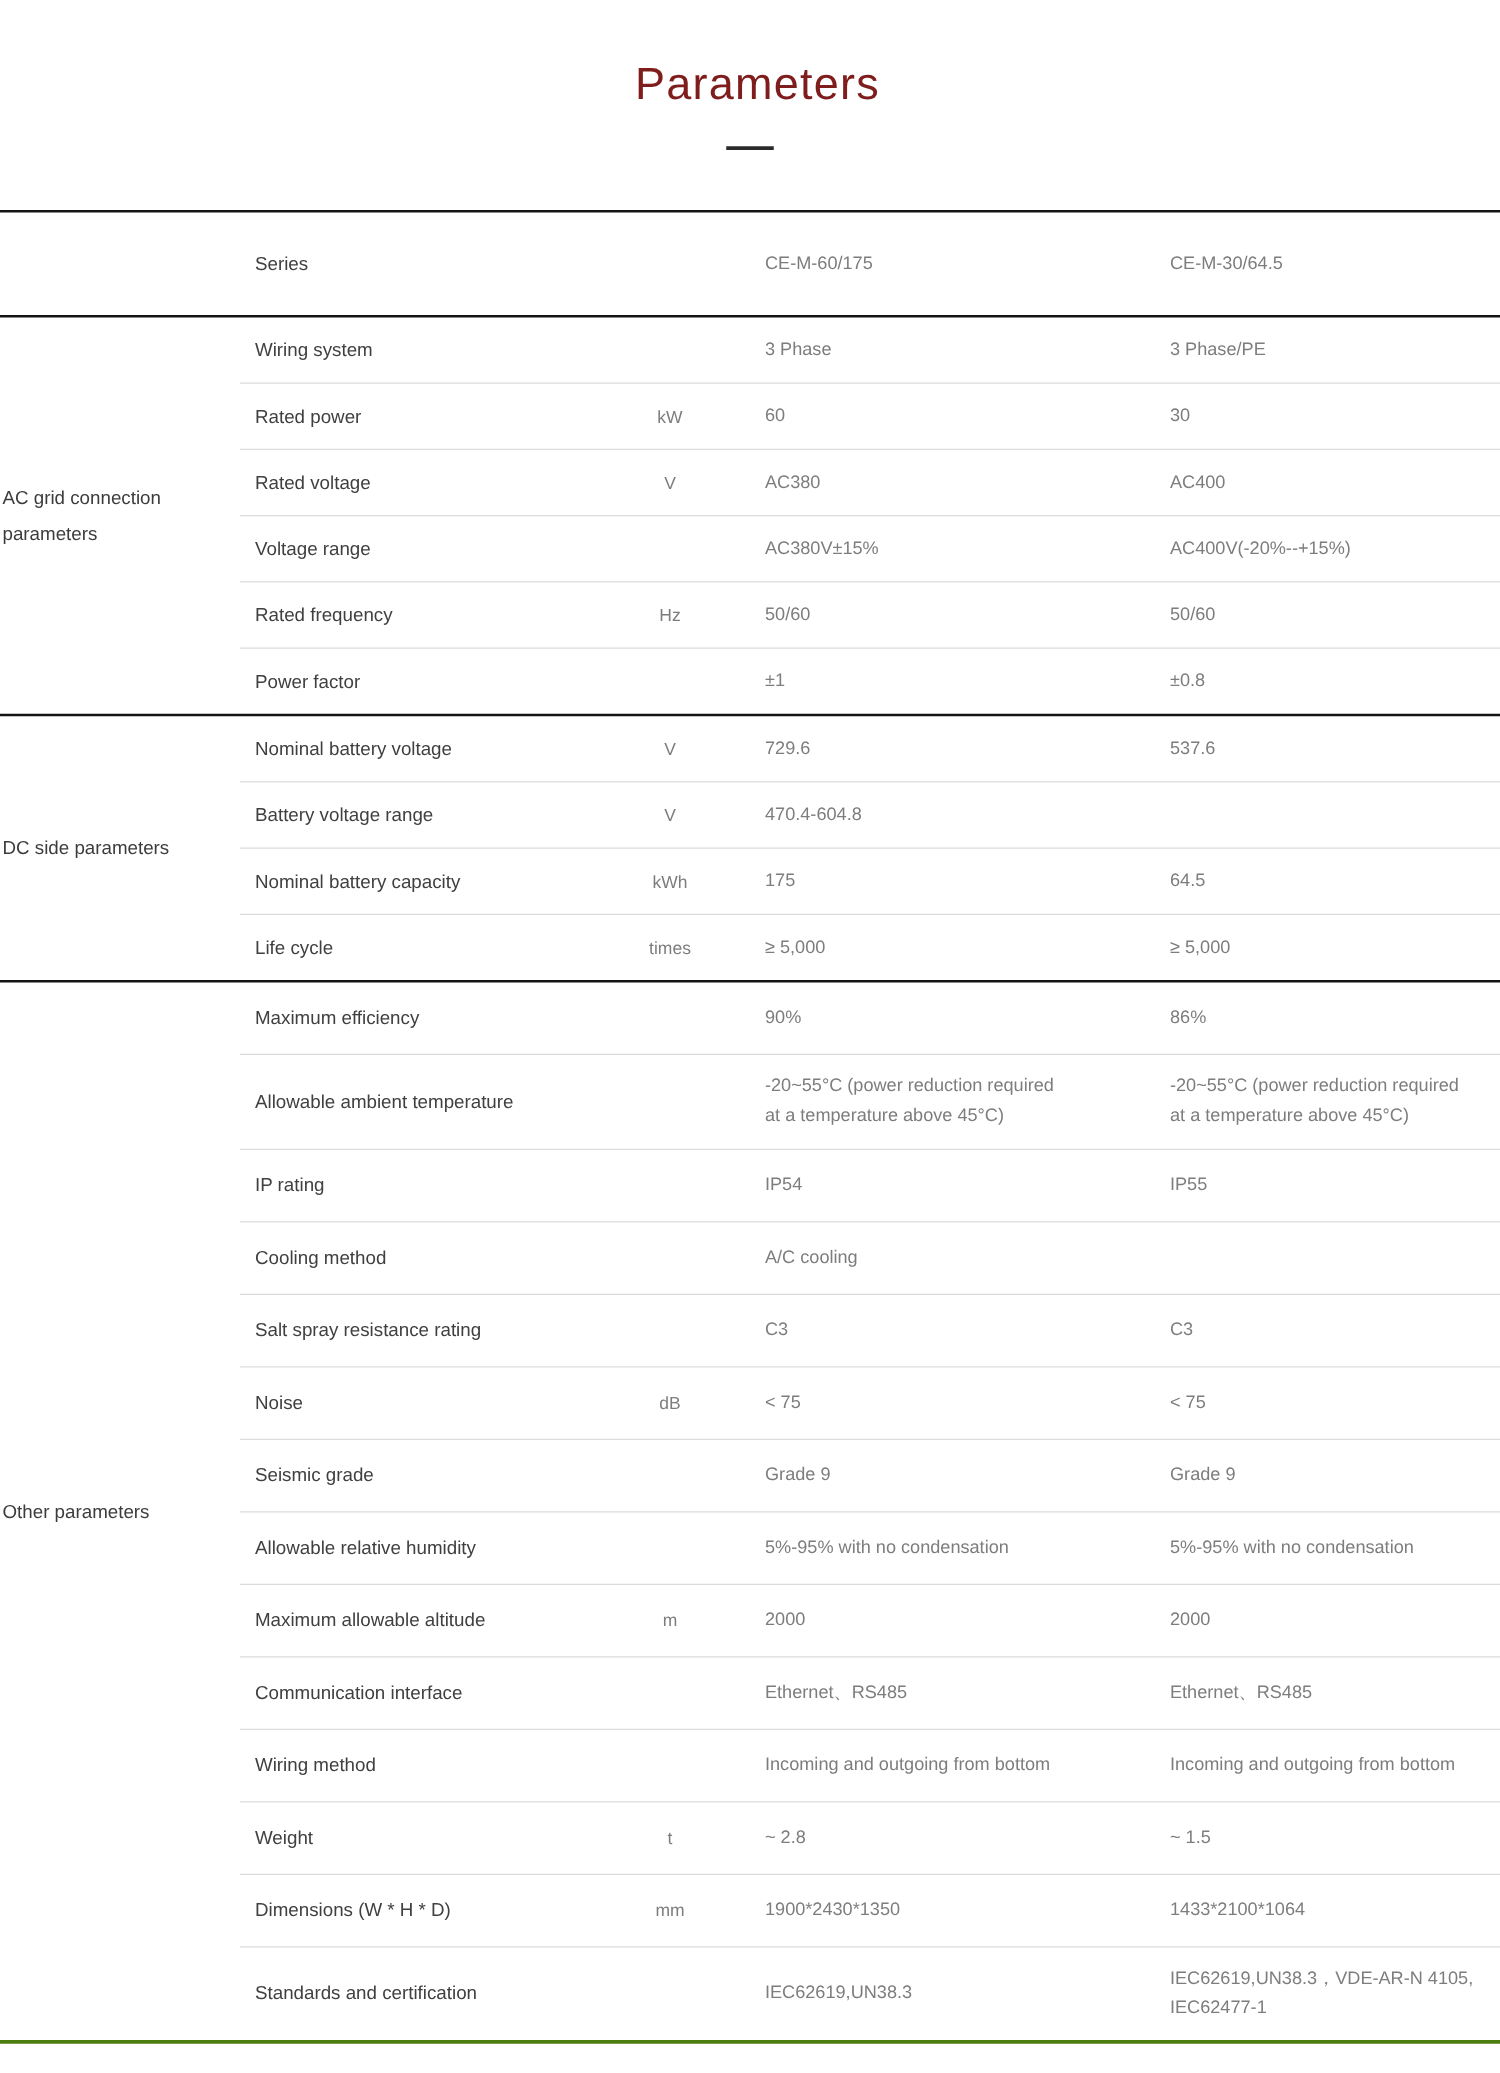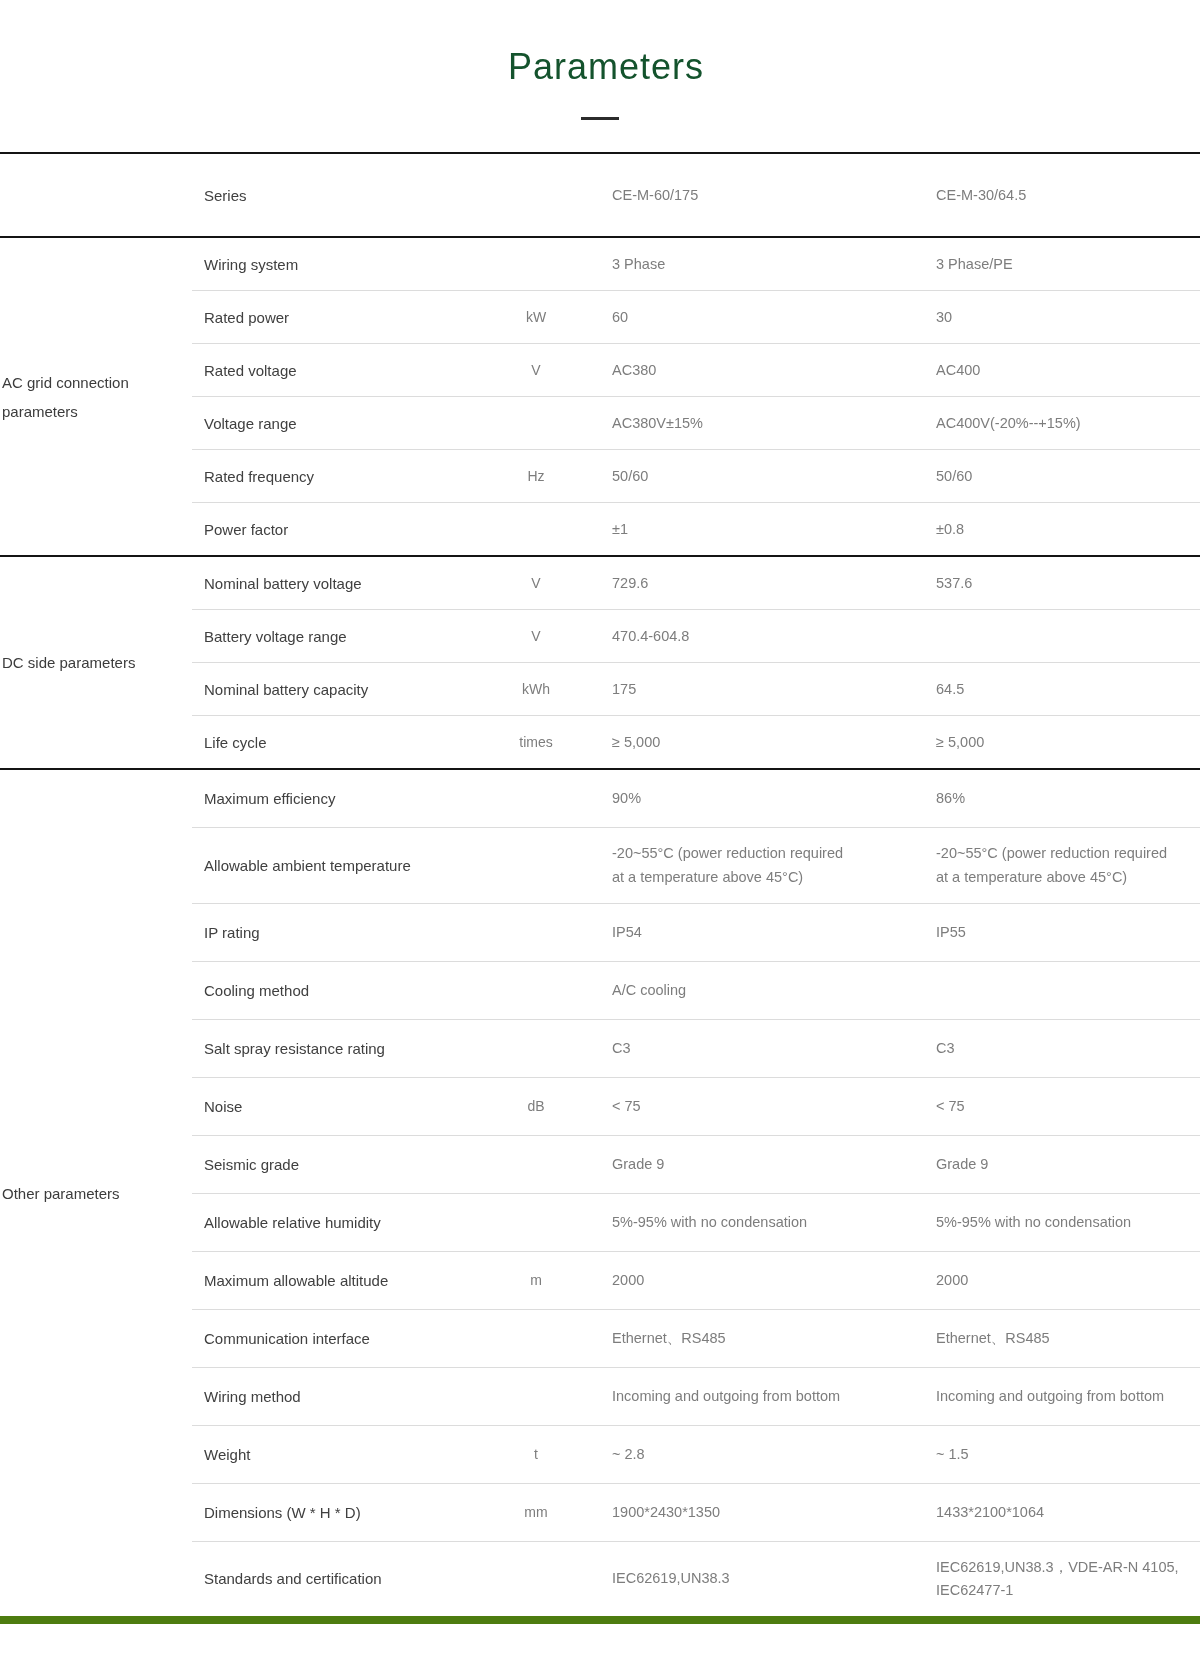--- a/index.html
+++ b/index.html
@@ -10,34 +10,34 @@
     -webkit-font-smoothing:antialiased;
   }
   .page { width:1200px; }
 
   .title {
     margin:46px 0 0 0;
     text-align:center;
     font-size:36px;
     font-weight:400;
     letter-spacing:1px;
-    color:#14532d;
+    color:#7f1d1d;
     line-height:1.15;
     padding-left:12px;
   }
   .title-dash {
     width:38px; height:3px;
     background:#2b2b2b;
     margin:30px auto 0 auto;
   }
 
   .spec-table {
-    margin-top:32px;
+    margin-top:48px;
     border-top:2px solid #141414;
-    border-bottom:8px solid #4d7c0f;
+    border-bottom:3px solid #4d7c0f;
   }
 
   .header-row {
     display:grid;
     grid-template-columns:192px 268px 152px 324px 1fr;
     align-items:center;
     height:82px;
     border-bottom:2px solid #141414;
   }
   .header-cell {

